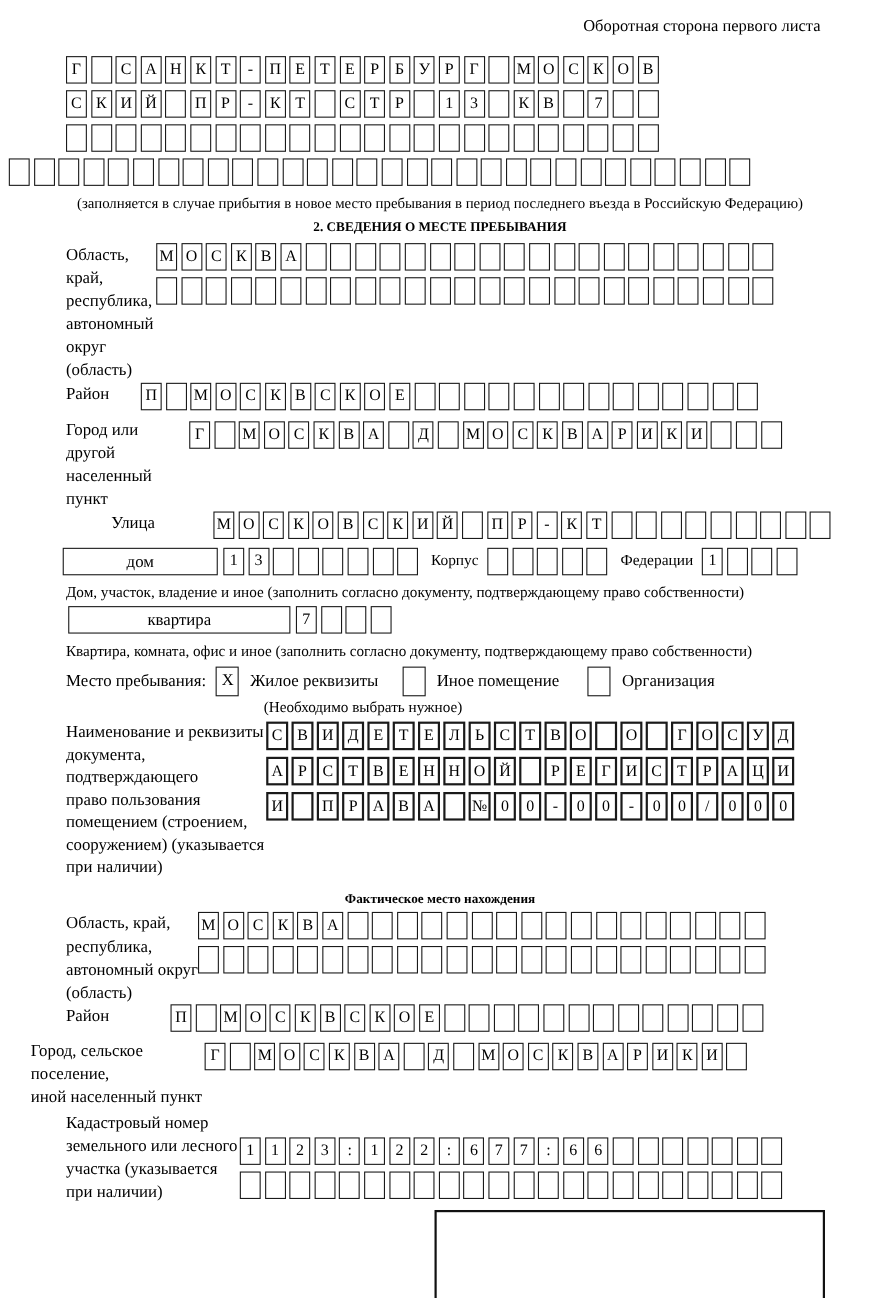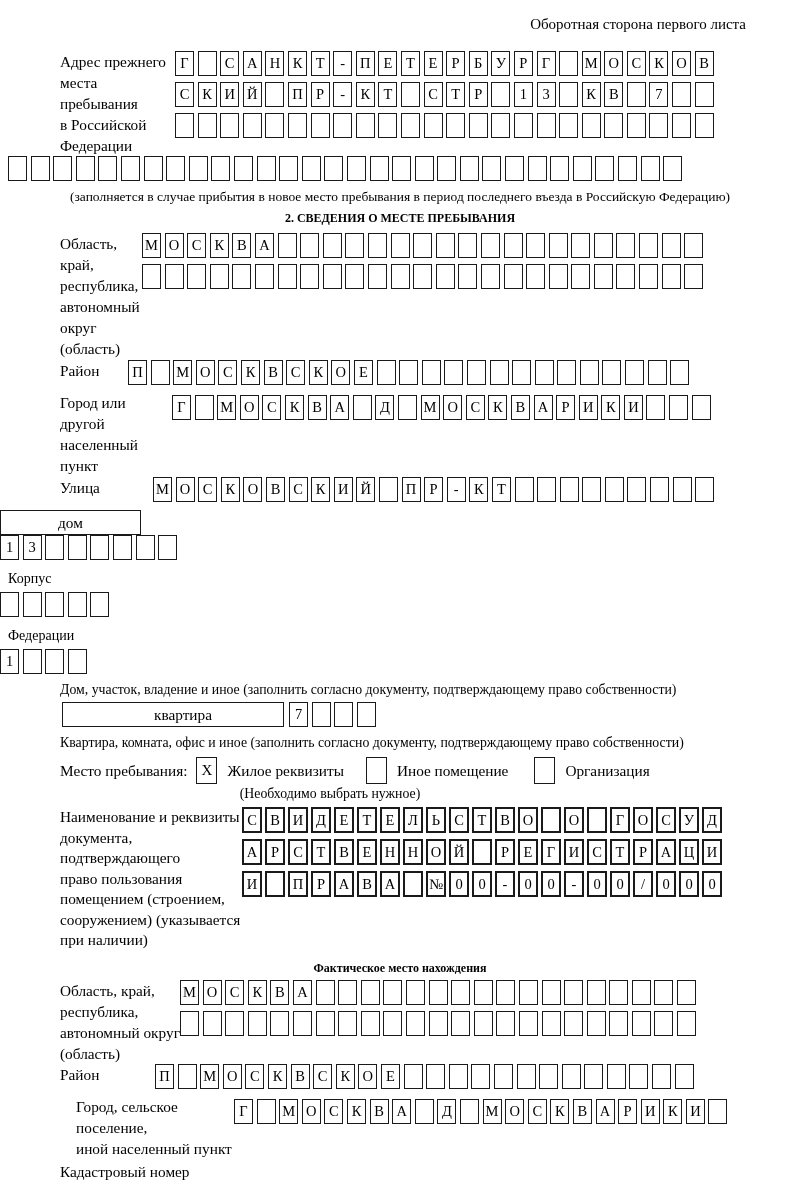--- a/index.html
+++ b/index.html
@@ -37,53 +37,49 @@
   .cap-left { font-size:13.8px; margin:0 0 3px 60px; line-height:19px; }
   .title { text-align:center; font-weight:bold; font-size:12px; }
 
   .b-prevaddr { margin:18px 0 0 60px; } .b-prevaddr .flabel { width:115px; }
   .b-extra { margin-left:8px; }
   .title-s2 { margin:5px 0 7px 0; }
   .b-region { margin-left:60px; } .b-region .flabel { width:82px; }
   .b-district { margin-left:60px; margin-top:1px; } .b-district .flabel { width:68px; }
   .b-city { margin-left:60px; margin-top:1px; } .b-city .flabel { width:112px; }
   .b-city .rows { padding-top:3px; }
-  .b-street { margin-left:60px; margin-top:1px; } .b-street .flabel { width:93px; }
-  .b-house { margin-top:2px;flex-direction:column; }
+  .b-street { margin-left:60px; margin-top:1px;justify-content:center; } .b-street .flabel { width:93px; }
+  .b-house { margin-left:57px; margin-top:2px; }
   .housebox { width:139px; margin-right:5px; }
   .b-apart { margin-left:62px; margin-top:2px; }
-  .apartbox { width:200px; margin-right:5px;padding-left:20px; }
+  .apartbox { width:200px; margin-right:5px; }
   .b-stay { margin-left:60px; margin-top:5px; align-items:center; display:flex; }
   .stay-label { font-size:15.3px; }
   .cb-1 { margin-left:9px; } .cb-2 { margin-left:22px; } .cb-3 { margin-left:26px; }
   .opt-label { font-size:15.3px; margin-left:10px; }
   .stay-note { width:580px; margin:2px 0 5px 40px; text-align:center; font-size:13.8px; }
   .b-doc { margin-left:60px; margin-top:3px; } .b-doc .flabel { width:182px; line-height:20.5px; }
   .title-fact { margin-top:10px; }
   .sub-fact { margin-top:6px; white-space:pre-line; font-size:13.8px; line-height:21px; text-align:center; }
   .b-region2 { margin-left:60px; margin-top:4px; } .b-region2 .flabel { width:120px; }
   .b-district2 { margin-left:60px; } .b-district2 .flabel { width:95px; }
-  .b-city2 { margin-left:76px; margin-top:1px; } .b-city2 .flabel { width:158px; }
+  .b-city2 { margin-left:28px; margin-top:1px; } .b-city2 .flabel { width:158px; }
   .b-city2 .rows { padding-top:3px; }
   .b-cad { margin-left:60px; margin-top:2px; } .b-cad .flabel { width:158px; }
   .b-cad .rows { padding-top:24px; }
   .stampbox { width:351px; height:174px; border:2px solid #111; margin:4px 0 7px 395px; }
 </style>
 </head>
 <body>
 
 <div class="page">
 
   <div class="header-note">Оборотная сторона первого листа</div>
 
   <div class="block b-prevaddr">
-    <div class="flabel">Адрес прежнего
-места пребывания
-в Российской
-Федерации</div>
     <div class="rows">
       <div class="cellrow">
           <span class="cell">Г</span>
           <span class="cell"></span>
           <span class="cell">С</span>
           <span class="cell">А</span>
           <span class="cell">Н</span>
           <span class="cell">К</span>
           <span class="cell">Т</span>
           <span class="cell">-</span>

